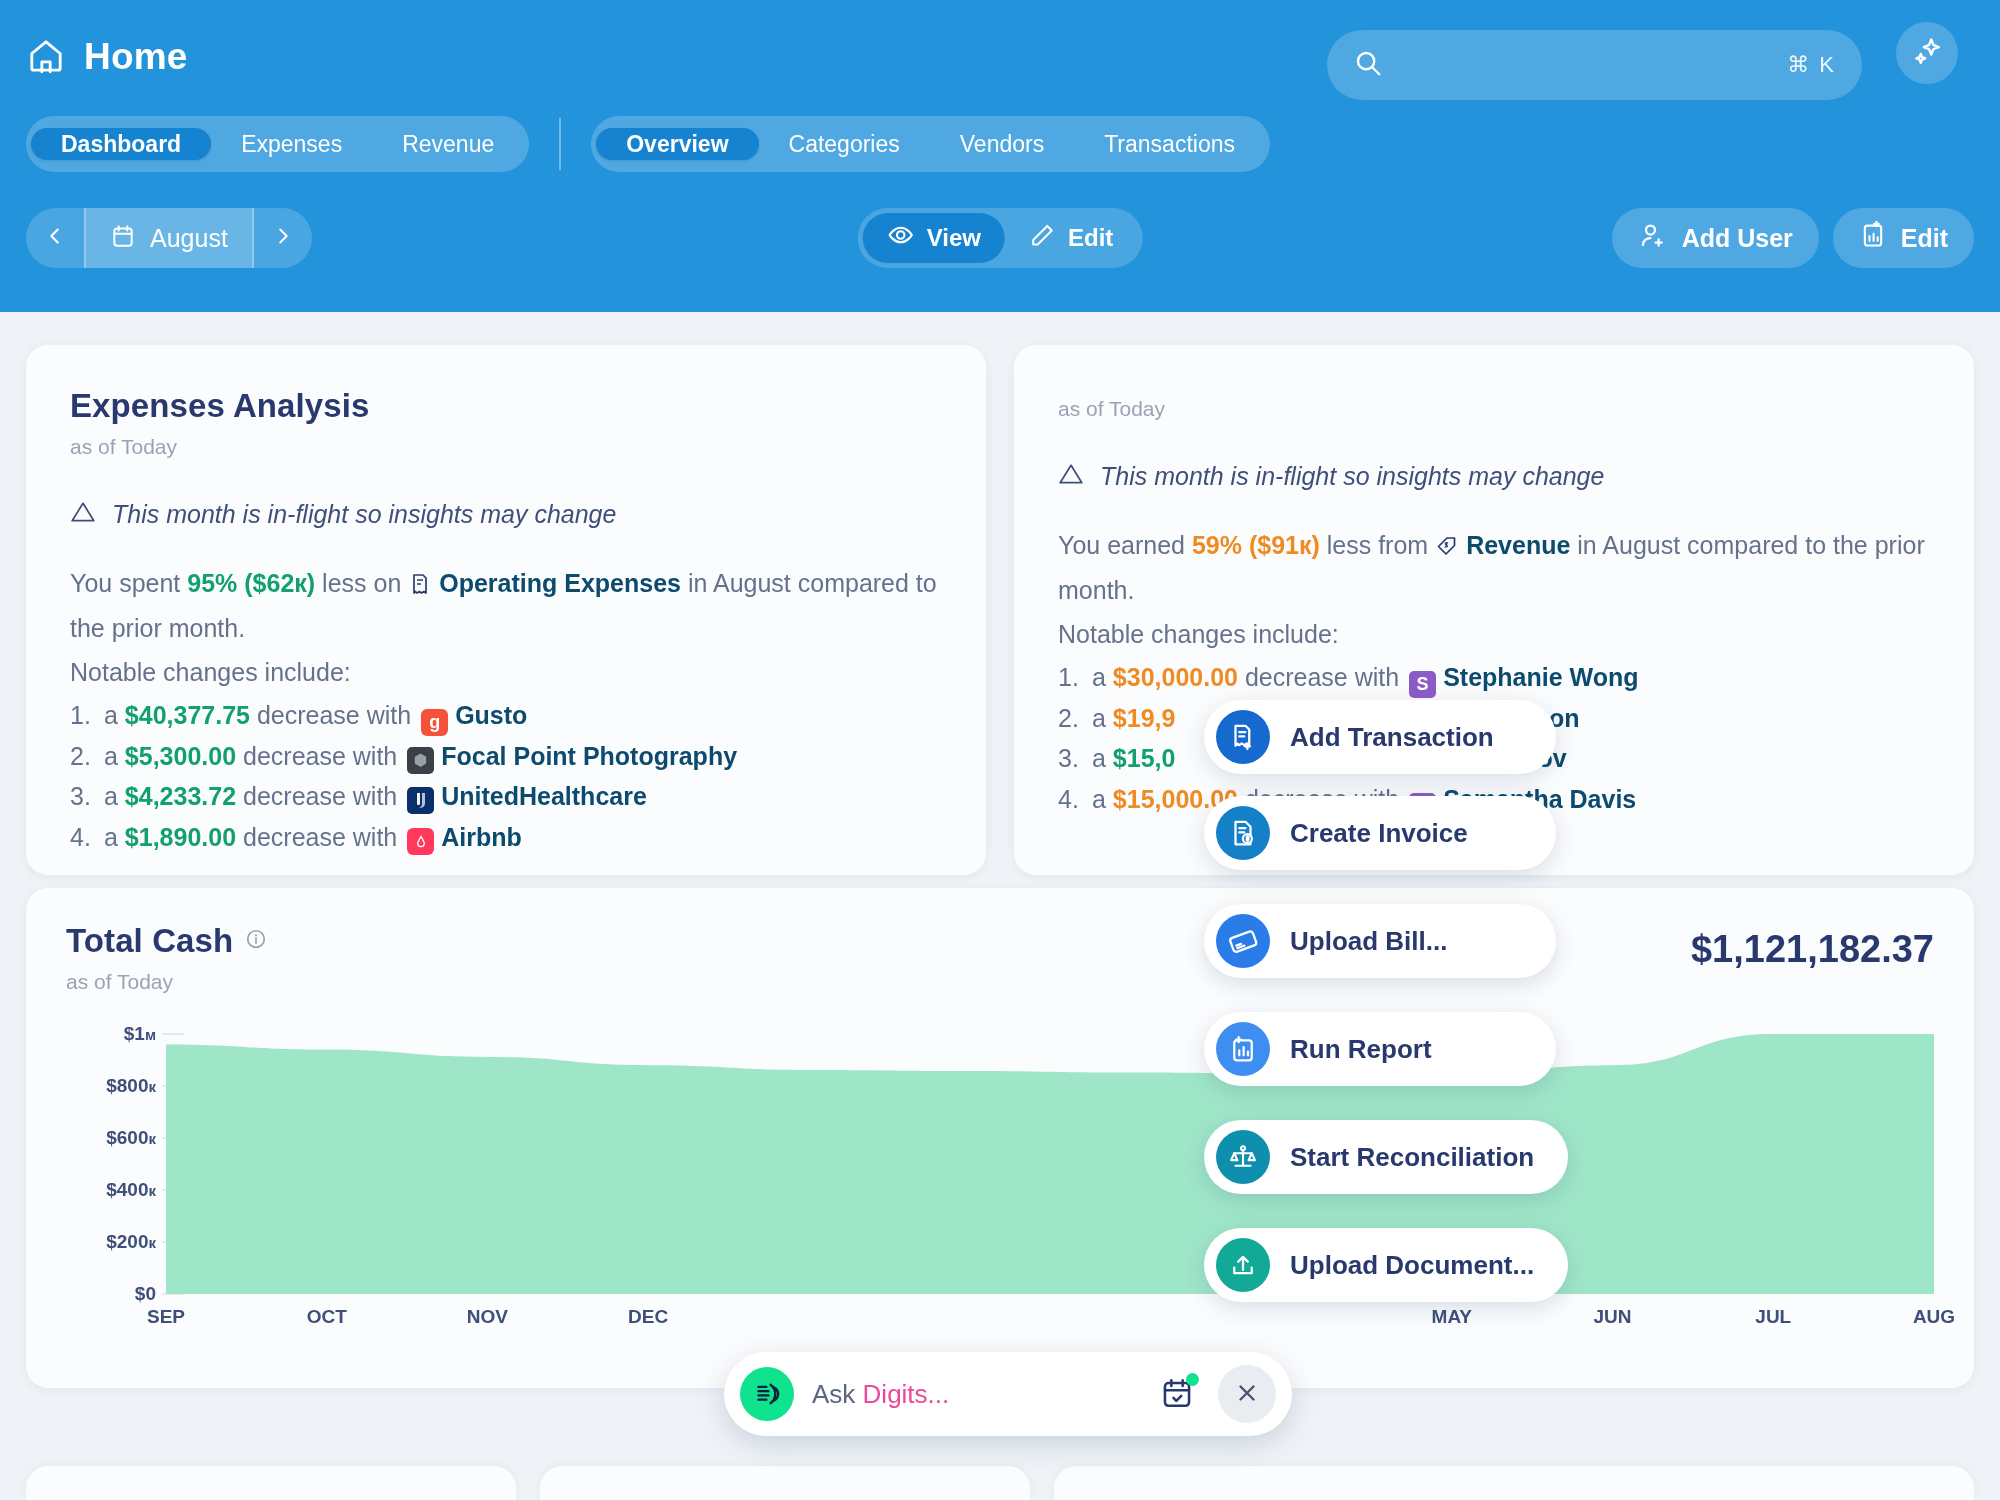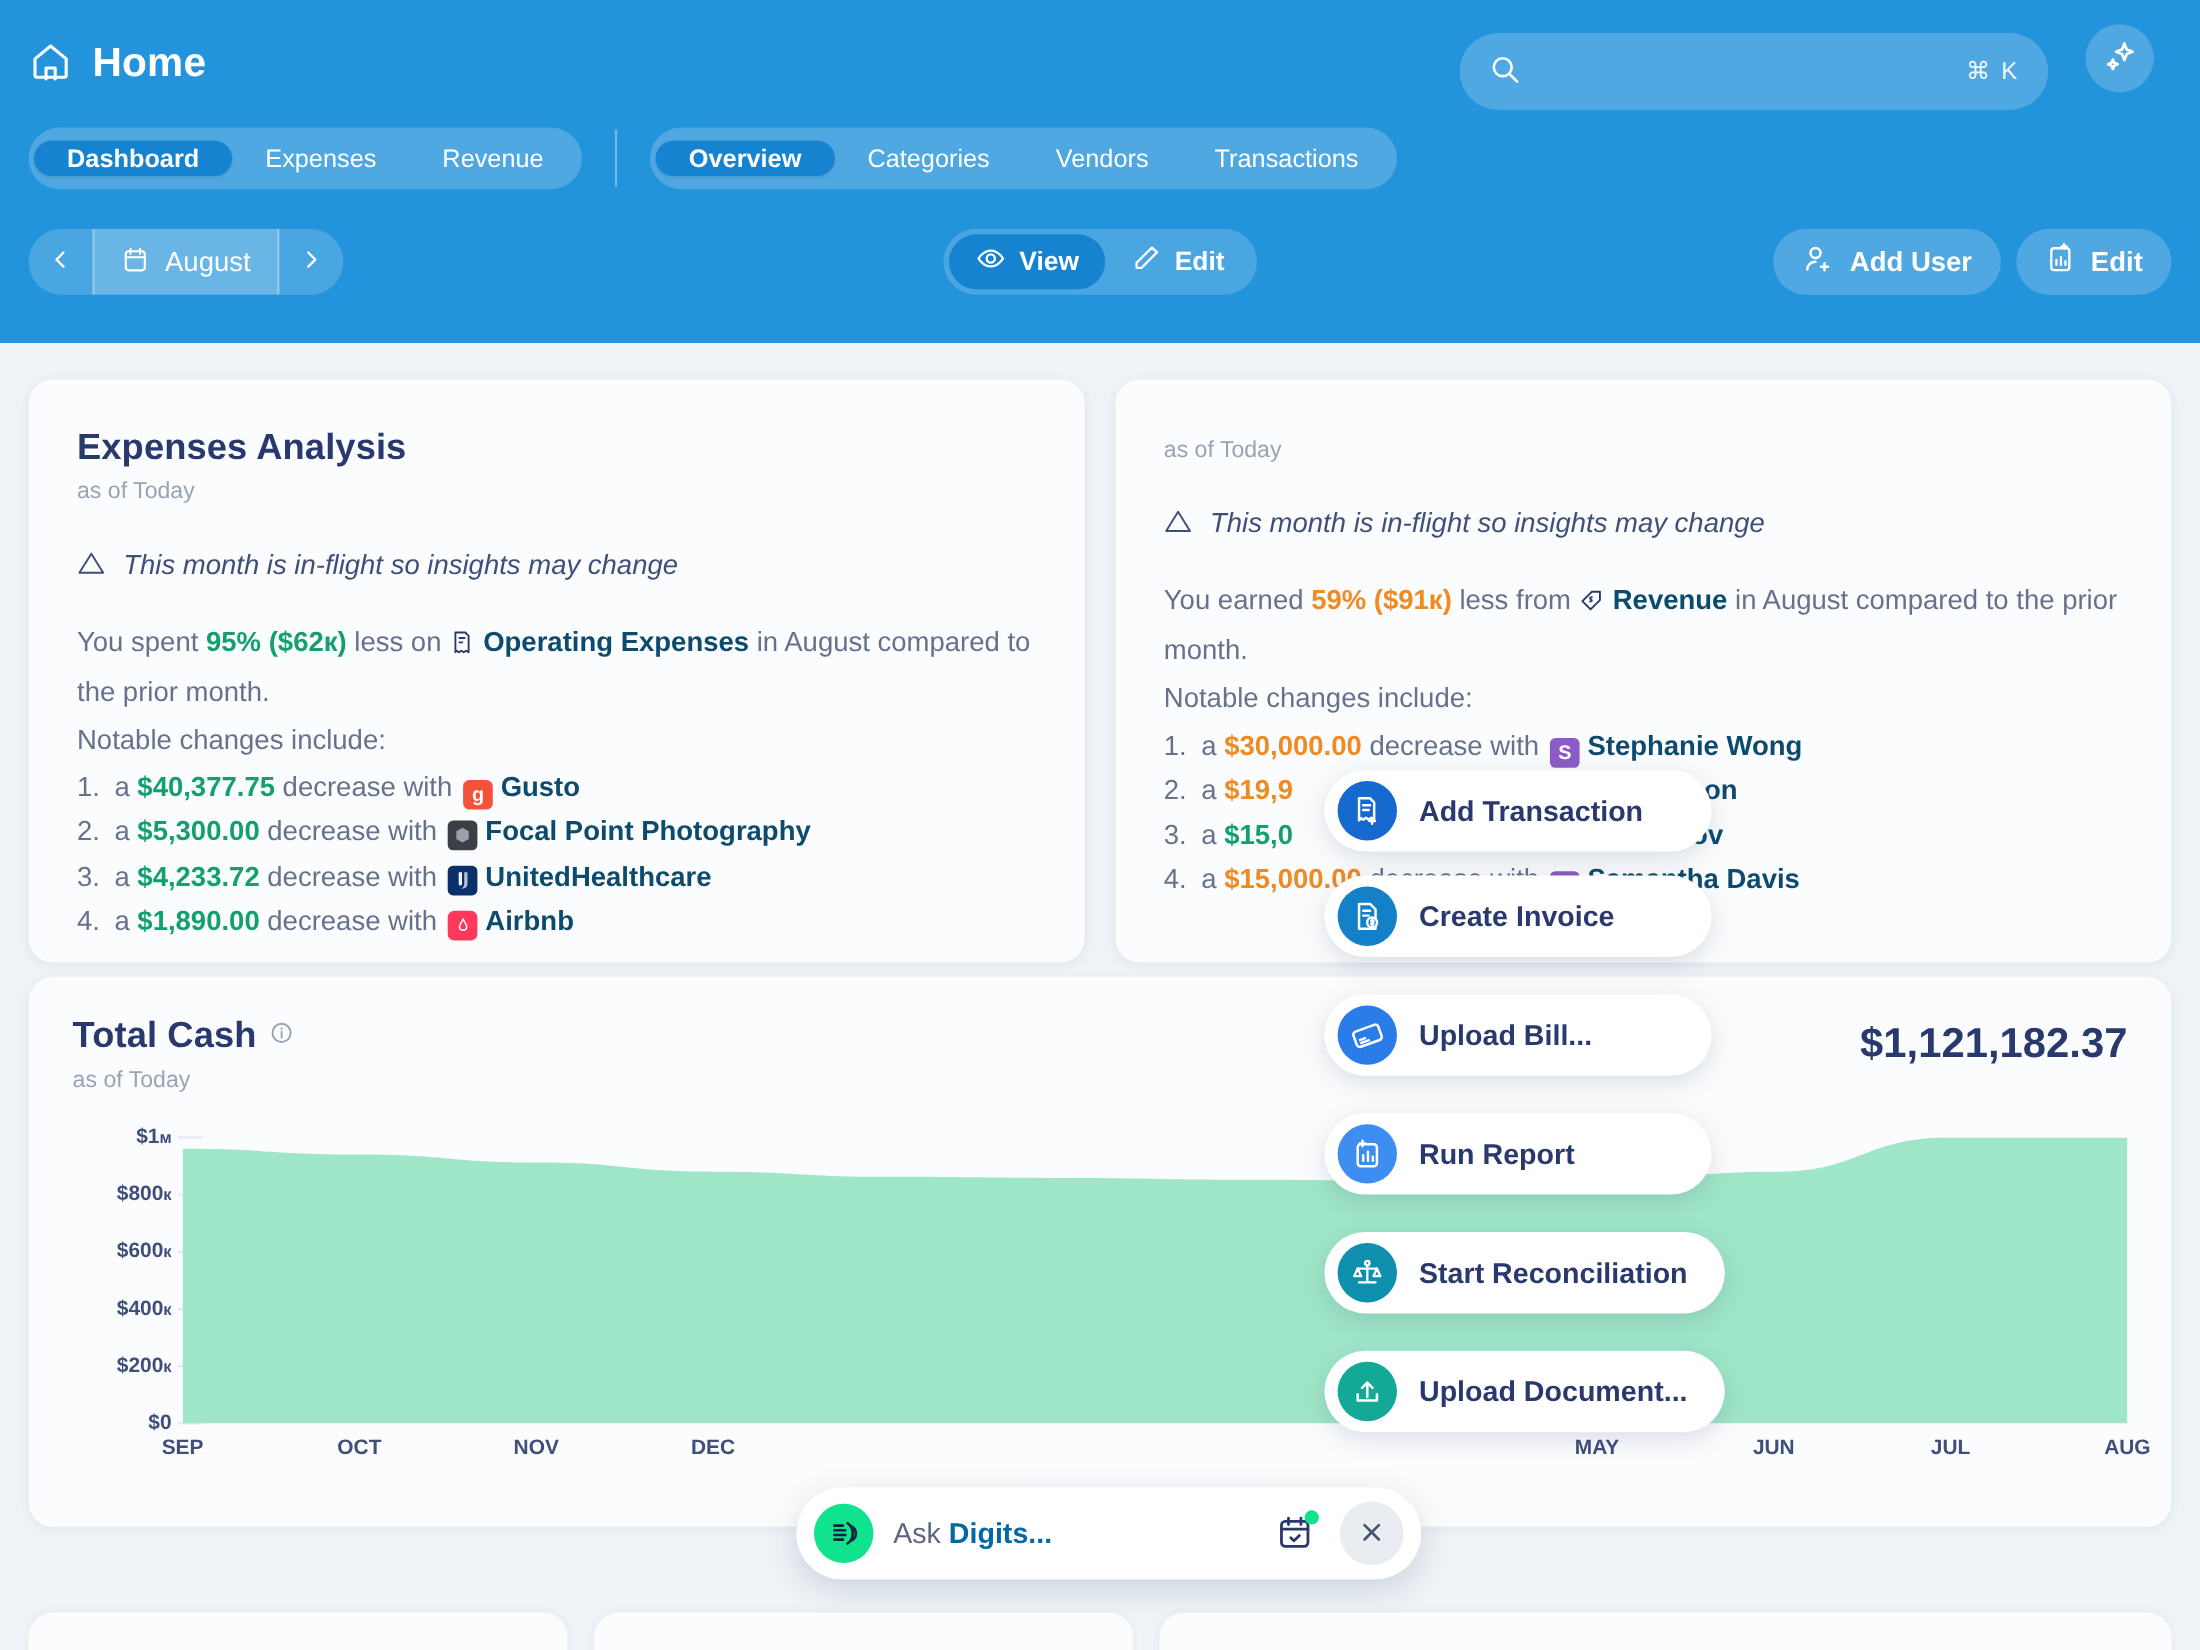--- a/index.html
+++ b/index.html
@@ -185,21 +185,21 @@
   
   .ask-bar {
     position: absolute; left: 724px; top: 1352px; width: 568px; height: 84px;
     background: #ffffff; border-radius: 42px;
     box-shadow: 0 8px 28px rgba(40,60,100,.18);
     display: flex; align-items: center; padding: 0 16px 0 16px; gap: 18px;
   }
   .ask-logo { width: 54px; height: 54px; border-radius: 50%; background: #10e38e;
               display: flex; align-items: center; justify-content: center; flex: none; }
   .ask-text { flex: 1; color: #5b6681; font-size: 26px; }
-  .ask-text b { color: #0369a1; font-weight: 700; }
+  .ask-text b { color: #ec4899; font-weight: 400; }
   .cal-btn { position: relative; width: 46px; height: 46px; border: none; background: transparent; cursor: pointer;
              display: flex; align-items: center; justify-content: center; }
   .cal-dot { position: absolute; top: 2px; right: 1px; width: 13px; height: 13px; border-radius: 50%; background: #10e38e; }
   .close-btn { width: 58px; height: 58px; border-radius: 50%; background: #e9ecf1; border: none; cursor: pointer;
                display: flex; align-items: center; justify-content: center; }
 </style>
 </head>
 <body>
 
 <div id="root">

